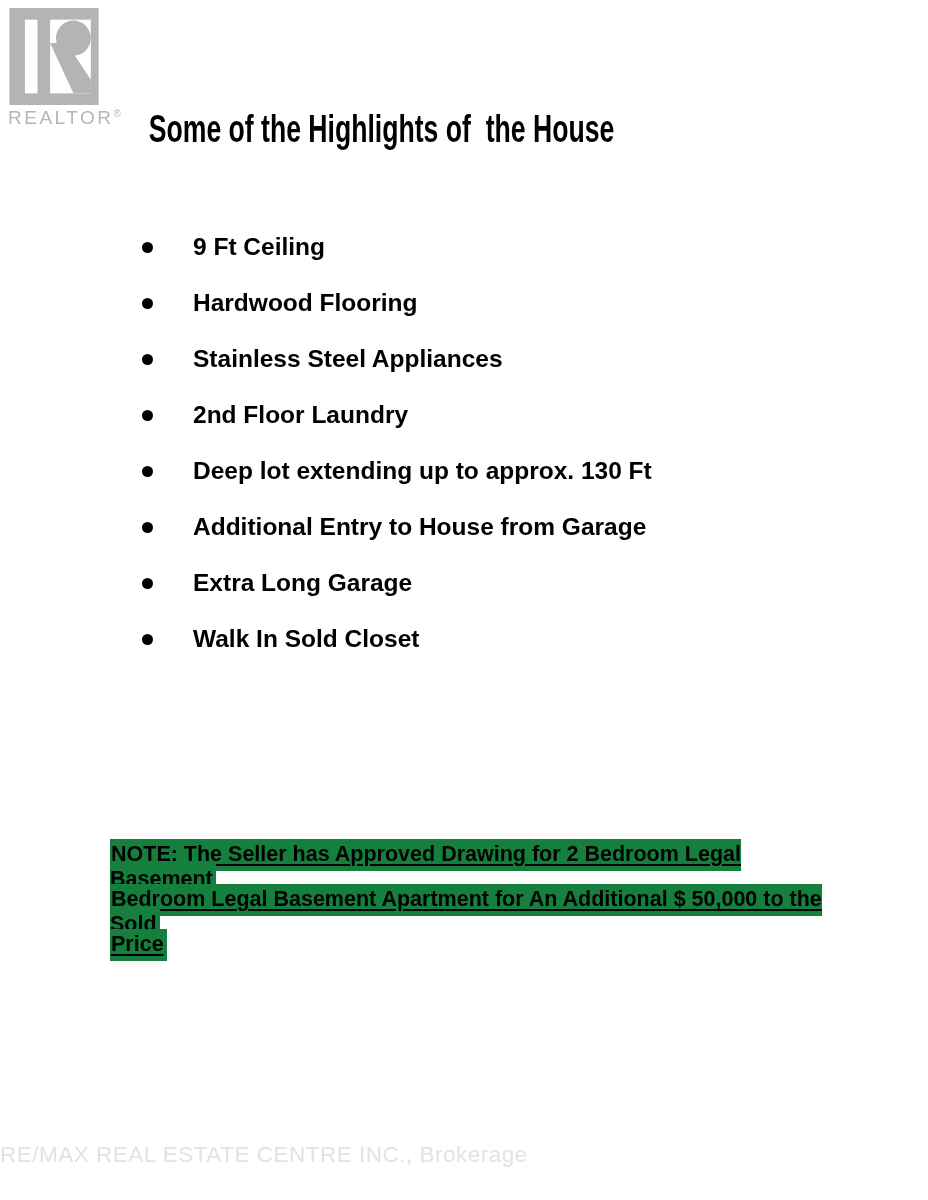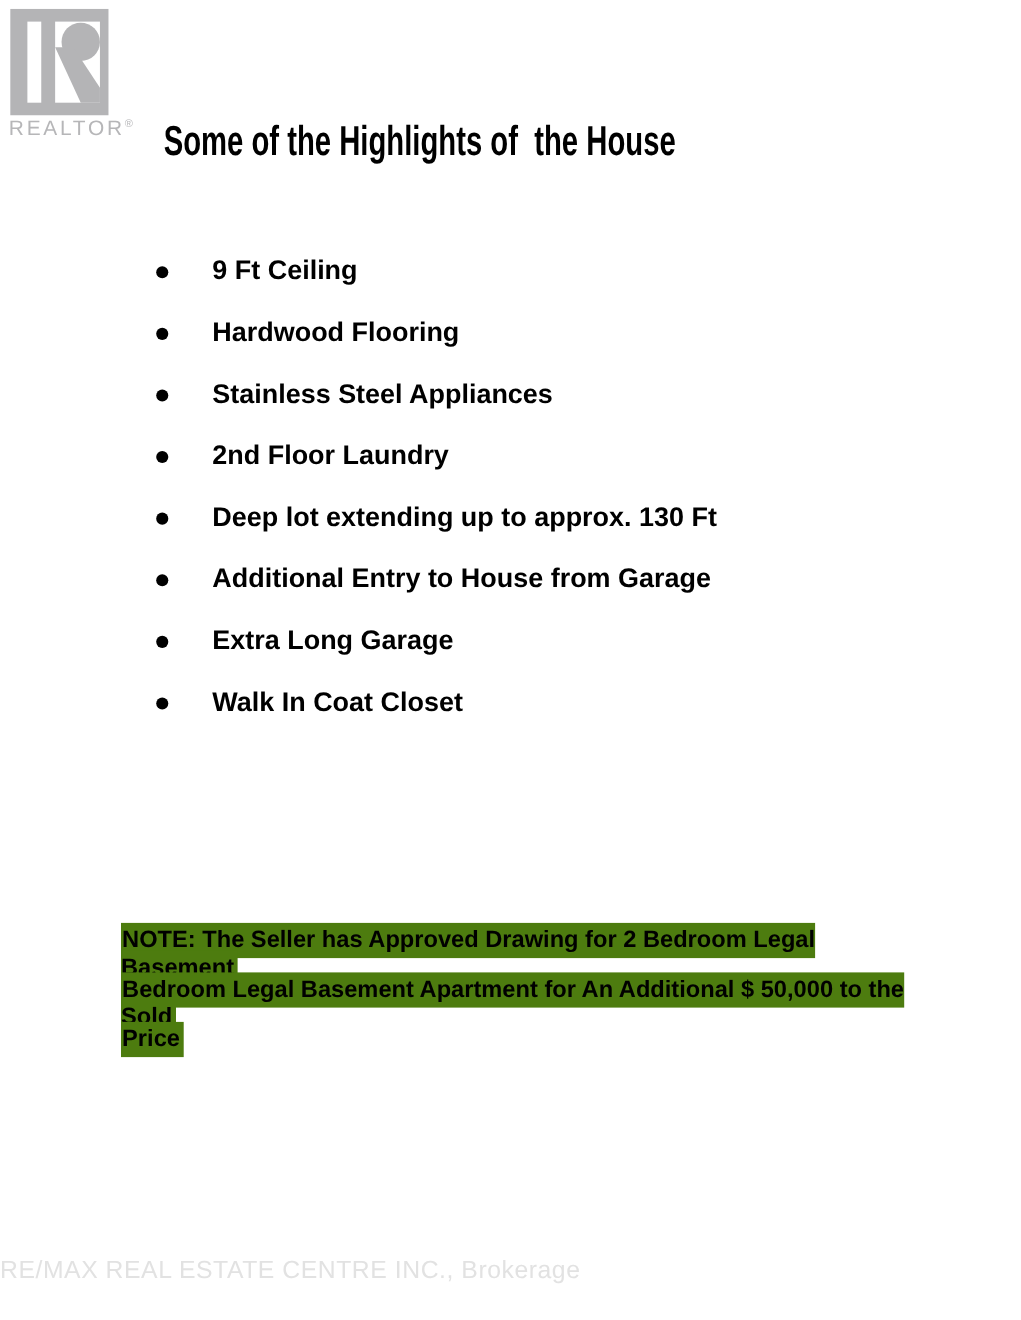--- a/index.html
+++ b/index.html
@@ -73,21 +73,22 @@
   
   .note {
     position: absolute;
     top: 842px; left: 110px;
     width: 740px;
     font-size: 21.5px;
     font-weight: bold;
   }
   .note-line { height: 45px; line-height: 25px; }
   .note-mark {
-    background: #4d7c0f;
+    background: #15803d;
+    text-decoration: underline;
     text-decoration-thickness: 2px;
     text-underline-offset: 3px;
     padding: 3px 3px 5px 1px;
   }
 
   
   .watermark {
     position: absolute;
     top: 1142px; left: 0;
     width: 100%;
@@ -140,21 +141,21 @@
   <li class="highlight-item">
     <span class="bullet-dot"></span>
     <span class="highlight-text">Additional Entry to House from Garage</span>
   </li>
   <li class="highlight-item">
     <span class="bullet-dot"></span>
     <span class="highlight-text">Extra Long Garage</span>
   </li>
   <li class="highlight-item">
     <span class="bullet-dot"></span>
-    <span class="highlight-text">Walk In Coat Closet</span>
+    <span class="highlight-text">Walk In Sold Closet</span>
   </li>
 </ul>
 
 <div class="note">
   <div class="note-line">
     <span class="note-mark">NOTE: The Seller has Approved Drawing for 2 Bedroom Legal Basement</span>
   </div>
   <div class="note-line">
     <span class="note-mark">Bedroom Legal Basement Apartment for An Additional $ 50,000 to the Sold</span>
   </div>

